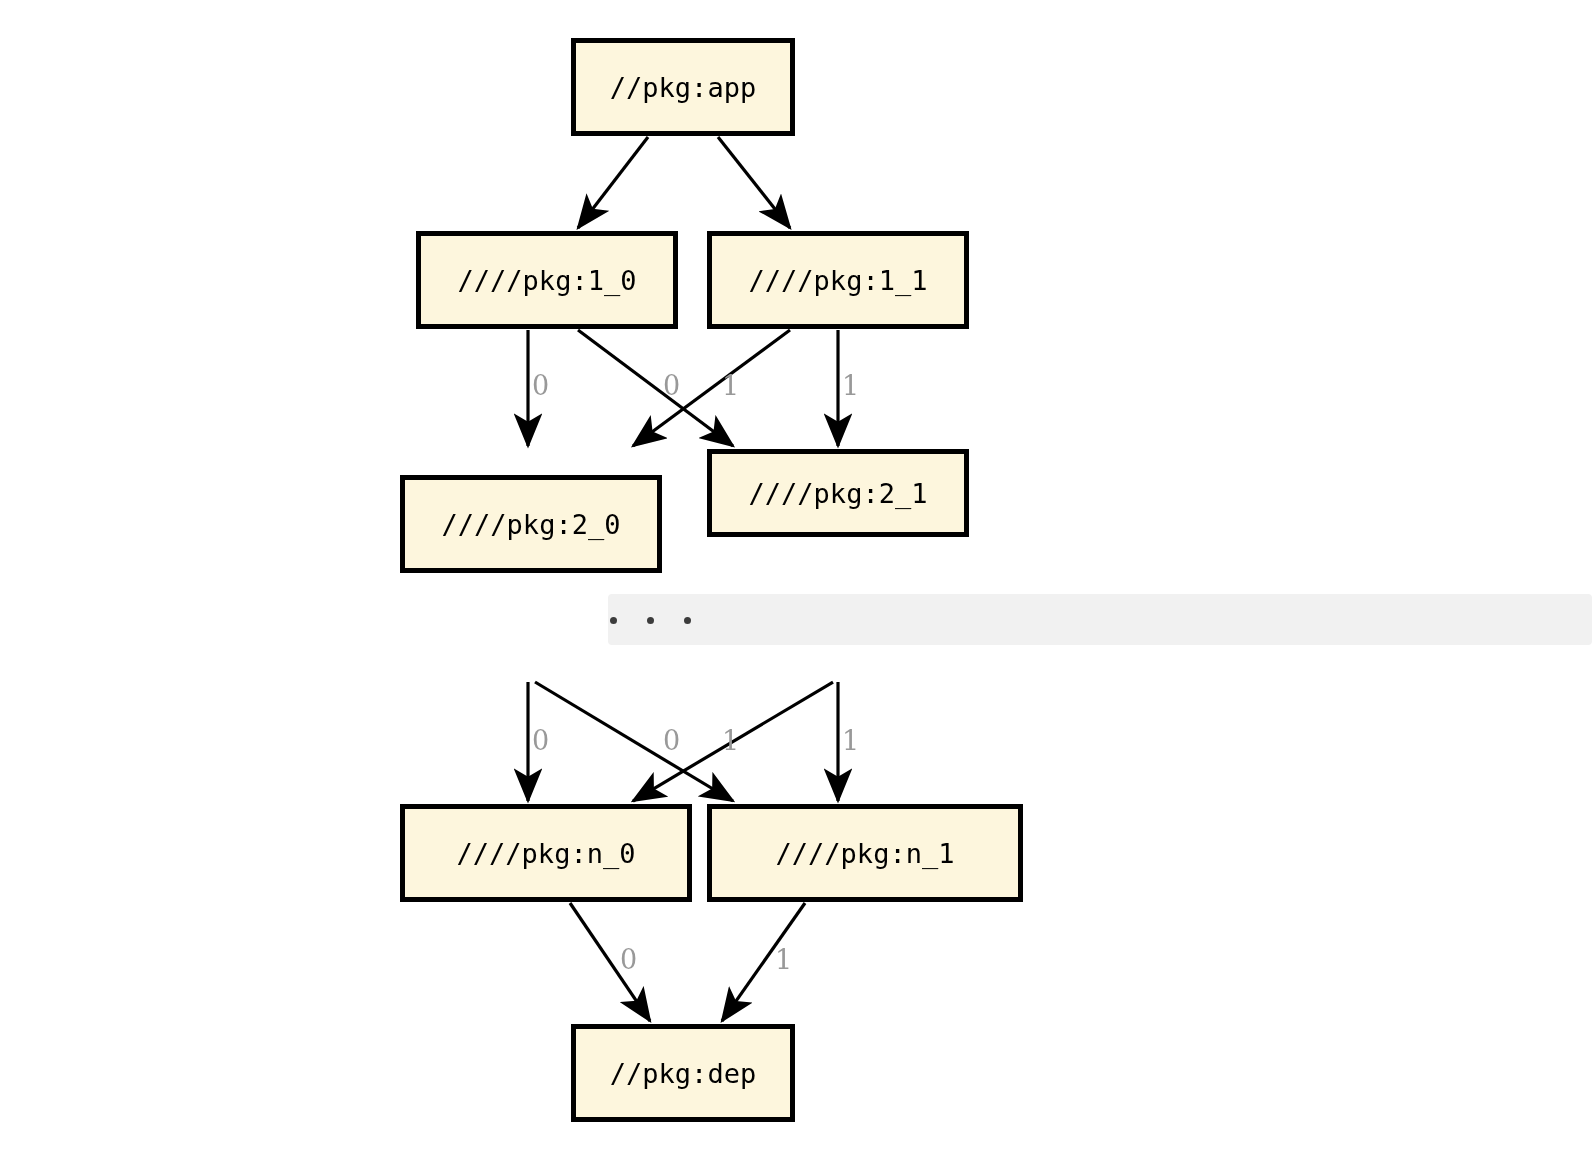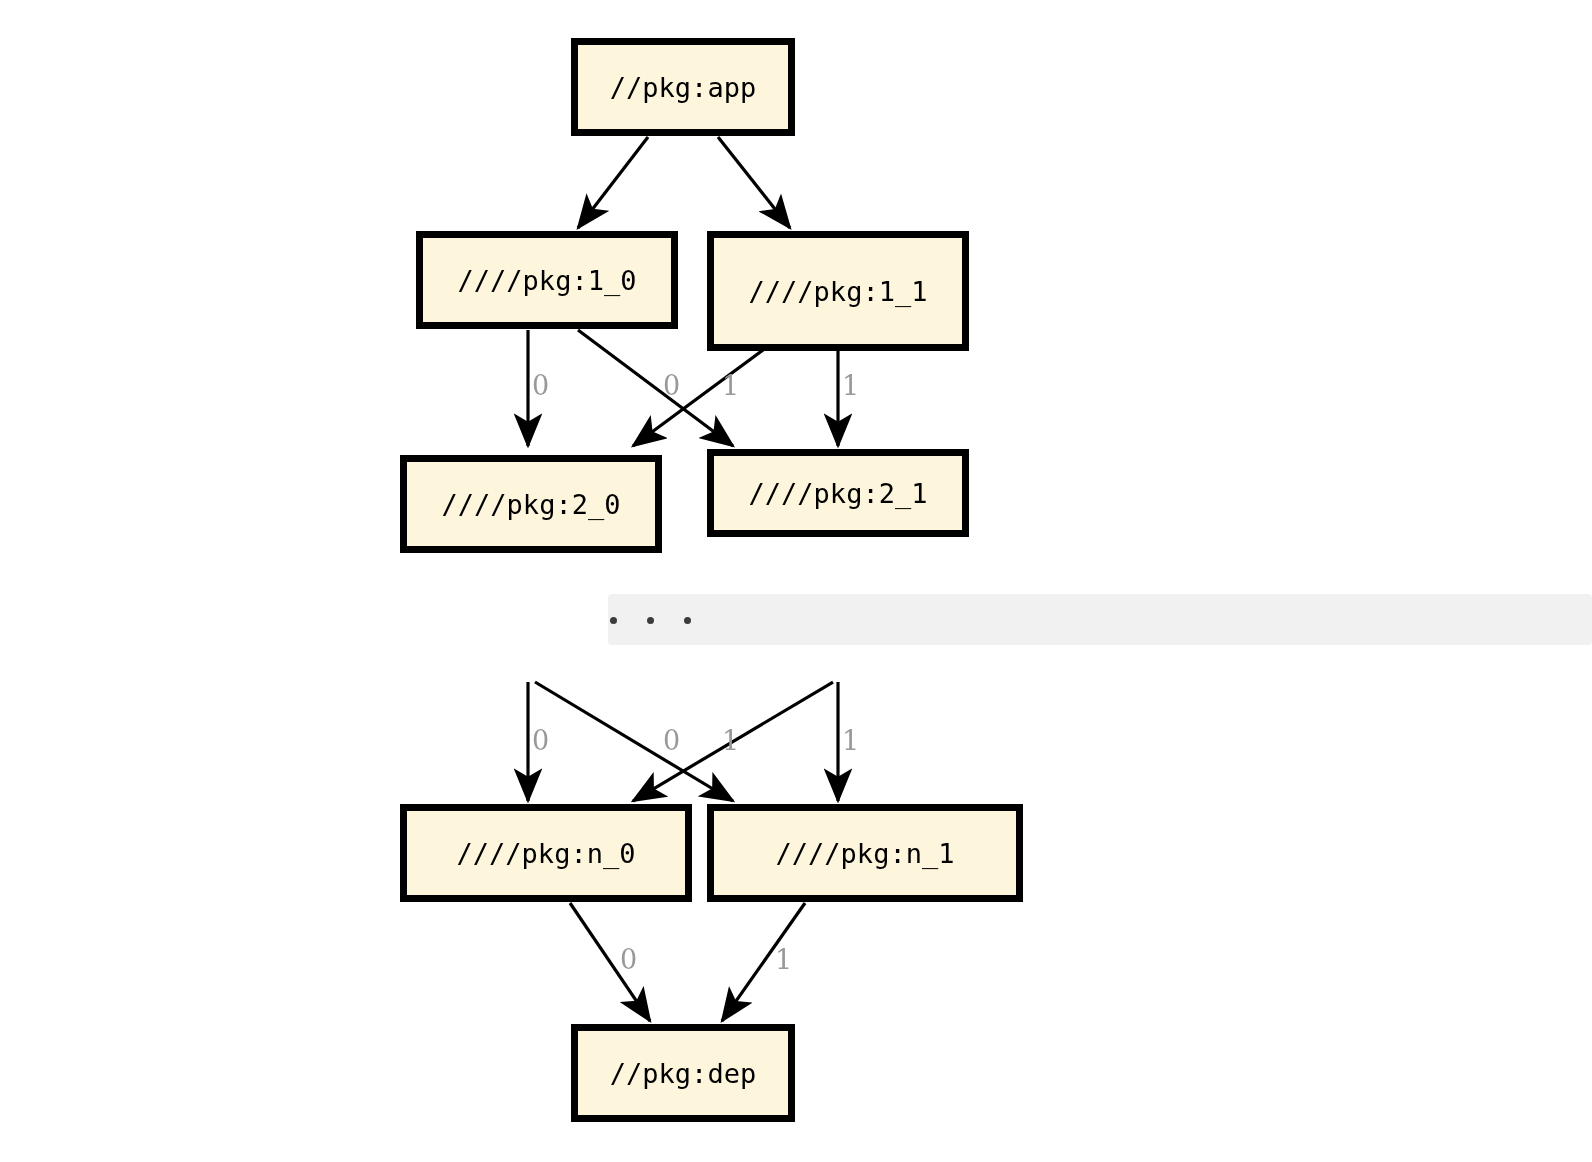--- a/index.html
+++ b/index.html
@@ -22,21 +22,21 @@
     position: absolute;
     left: 0;
     top: 0;
     width: 1592px;
     height: 1162px;
   }
   .node-box {
     position: absolute;
     box-sizing: border-box;
     background: #fdf6dd;
-    border: 7px solid #000000;
+    border: 5px solid #000000;
     display: flex;
     align-items: center;
     justify-content: center;
   }
   .node-label {
     font-family: "DejaVu Sans Mono", "Liberation Mono", monospace;
     font-size: 27px;
     color: #000000;
     letter-spacing: 0px;
     white-space: nowrap;
@@ -101,24 +101,24 @@
       </g>
   </svg>
 
   <div id="nodes-layer">
       <div class="node-box" style="left: 571px; top: 38px; width: 224px; height: 98px;">
         <span class="node-label">//pkg:app</span>
       </div>
       <div class="node-box" style="left: 400px; top: 231px; width: 262px; height: 98px; margin-left: 16px;">
         <span class="node-label">////pkg:1_0</span>
       </div>
-      <div class="node-box" style="left: 707px; top: 231px; width: 262px; height: 120px;">
+      <div class="node-box" style="left: 707px; top: 231px; width: 262px; height: 98px;">
         <span class="node-label">////pkg:1_1</span>
       </div>
-      <div class="node-box" style="left: 400px; top: 455px; width: 262px; height: 98px;">
+      <div class="node-box" style="left: 400px; top: 475px; width: 262px; height: 98px;">
         <span class="node-label">////pkg:2_0</span>
       </div>
       <div class="node-box" style="left: 707px; top: 449px; width: 262px; height: 88px;">
         <span class="node-label">////pkg:2_1</span>
       </div>
       <div class="node-box" style="left: 400px; top: 804px; width: 292px; height: 98px;">
         <span class="node-label">////pkg:n_0</span>
       </div>
       <div class="node-box" style="left: 707px; top: 804px; width: 316px; height: 98px;">
         <span class="node-label">////pkg:n_1</span>

